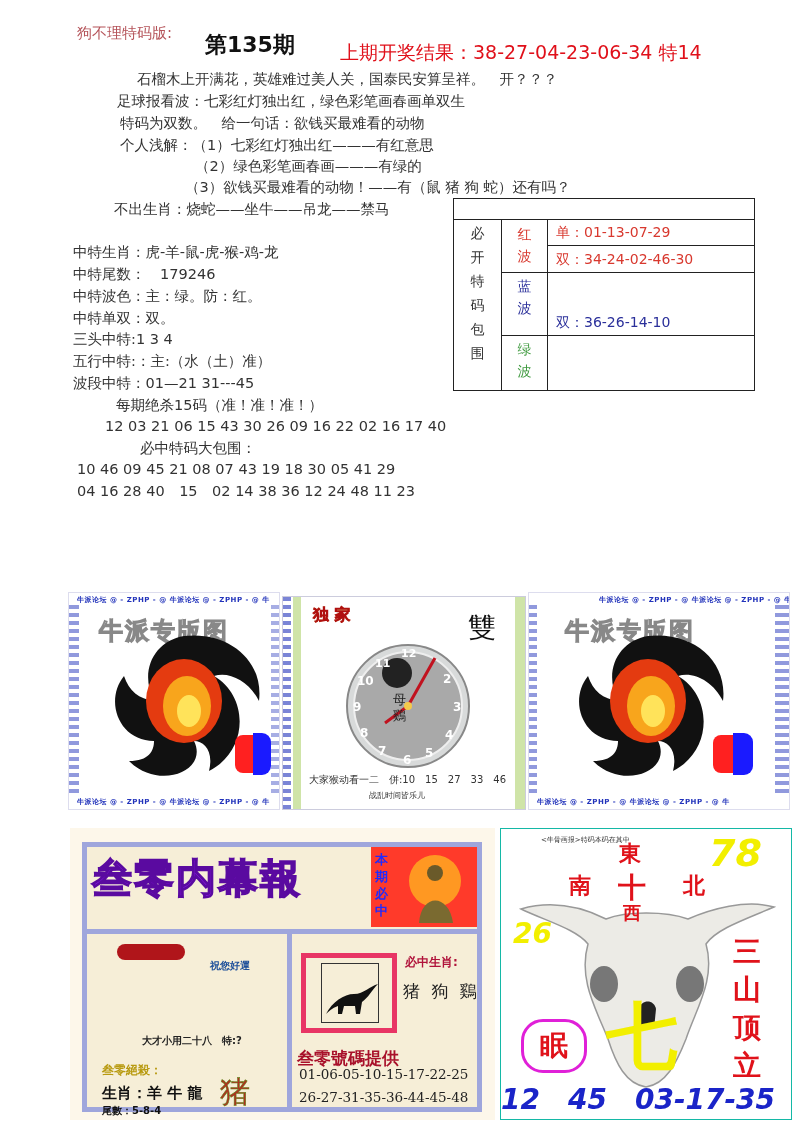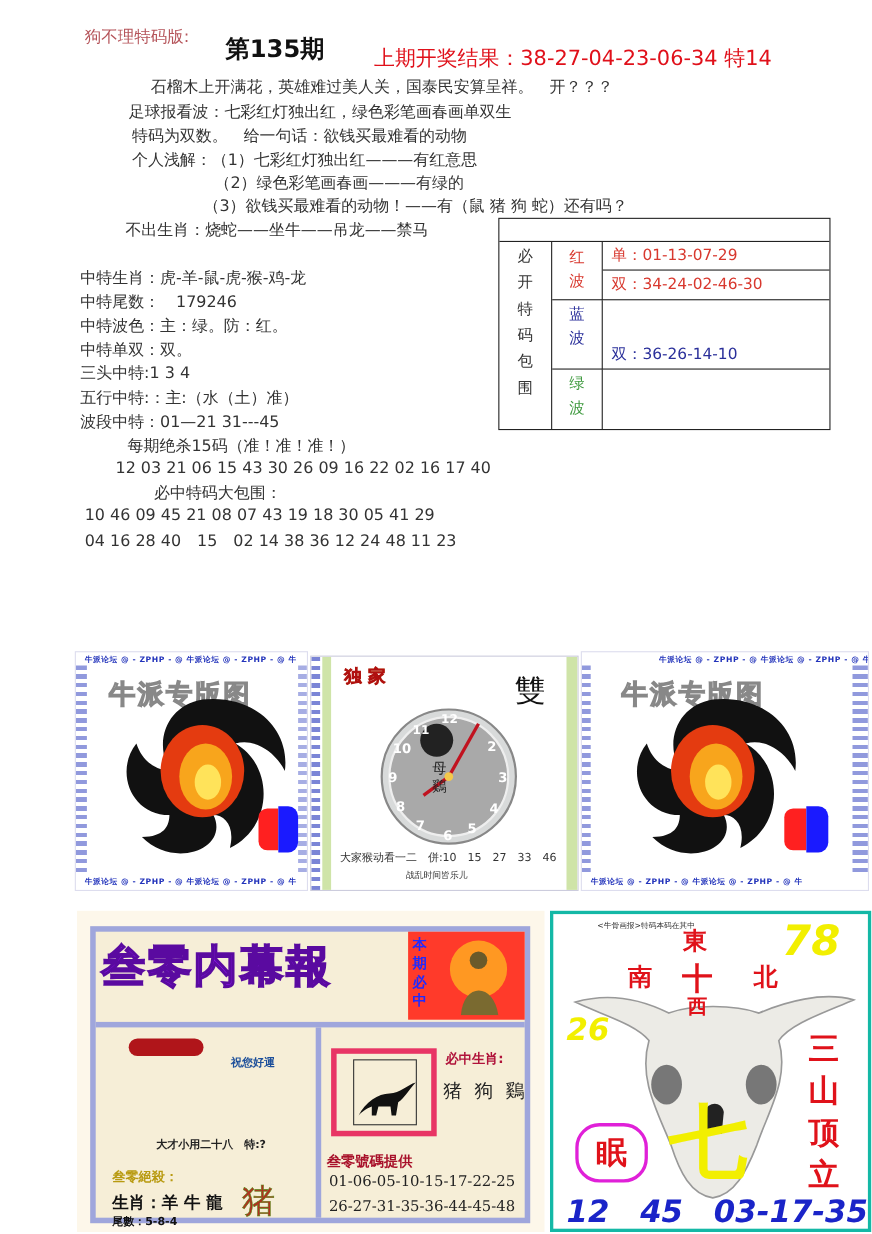--- a/index.html
+++ b/index.html
@@ -27,21 +27,21 @@
   .frame-strip { position: absolute; font-size: 7px; color: #2233bb; font-weight: bold; letter-spacing: 0.5px; overflow: hidden; white-space: nowrap; }
 
   .newspaper { left: 70px; top: 828px; width: 425px; height: 292px; background: #fdf7ea; }
   .np-inner { position: absolute; left: 12px; top: 14px; width: 400px; height: 270px; border: 5px solid #9fa6dc; background: #f6eed7; }
   .np-title { position: absolute; left: 5px; top: 4px; font-size: 40px; font-weight: bold; color: #9a17ff; -webkit-text-stroke: 1.5px #5a0aa0; letter-spacing: 2px; }
   .np-side { position: absolute; right: 0; top: 0; width: 106px; height: 80px; background: #ff3a2a; }
   .np-side-text { position: absolute; left: 4px; top: 4px; width: 16px; font-size: 13px; font-weight: bold; color: #1f2bff; line-height: 17px; white-space: normal; }
   .np-divider-h { position: absolute; left: 0; right: 0; top: 82px; height: 5px; background: #9fa6dc; }
   .np-divider-v { position: absolute; left: 200px; top: 87px; bottom: 0; width: 5px; background: #9fa6dc; }
 
-  .skull { left: 500px; top: 828px; width: 292px; height: 292px; background: #fff; border: 3px solid #14b8a6; }
+  .skull { left: 500px; top: 828px; width: 292px; height: 292px; background: #fff; border: 1px solid #14b8a6; }
 </style>
 </head>
 <body>
 
 <div class="abs brand">狗不理特码版:</div>
 <div class="abs issue">第135期</div>
 <div class="abs last-result">
   <span>上期开奖结果：</span><span>38-27-04-23-06-34</span>
   <span>特14</span>
 </div>
@@ -183,21 +183,21 @@
 
     <div class="abs" style="left:214px;top:106px;width:96px;height:80px;border:5px solid #e83565;background:#f6eed7;">
       <div style="position:absolute;left:15px;top:5px;width:58px;height:60px;border:1px solid #333;">
         <svg width="58" height="60" viewBox="0 0 58 60">
           <path d="M4 50 C10 38 22 30 32 30 C42 30 48 22 56 20 C50 26 46 34 40 38 L38 50 L34 50 L33 42 L22 42 L20 50 L16 50 L16 42 C10 44 6 48 4 50 Z" fill="#111"></path>
         </svg>
       </div>
     </div>
     <div class="abs" style="left:318px;top:107px;font-size:12px;color:#b0123a;font-weight:bold;">必中生肖:</div>
     <div class="abs" style="left:316px;top:133px;font-size:17px;color:#222;letter-spacing:3px;">猪 狗 鷄</div>
-    <div class="abs" style="left:210px;top:200px;font-size:13px;color:#a8102a;font-weight:bold;">叁零號碼提供</div>
+    <div class="abs" style="left:210px;top:200px;font-size:17px;color:#a8102a;font-weight:bold;">叁零號碼提供</div>
     <div class="abs" style="left:212px;top:219px;font-size:13.5px;color:#222;font-family:'DejaVu Serif',serif;text-align:right;">01-06-05-10-15-17-22-25</div>
     <div class="abs" style="left:212px;top:242px;font-size:13.5px;color:#222;font-family:'DejaVu Serif',serif;">26-27-31-35-36-44-45-48</div>
   </div>
 </div>
 
 <div class="pic skull">
   <div class="abs" style="left:40px;top:6px;font-size:7px;color:#333;">&lt;牛骨画报&gt;特码本码在其中</div>
   <svg style="position:absolute;left:15px;top:60px;" width="262" height="200" viewBox="0 0 262 200">
     <path d="M5 20 C40 10 70 20 90 30 C110 22 150 22 172 30 C195 20 230 10 258 18 C230 30 200 40 190 55 C200 90 180 120 170 150 C160 175 150 195 130 198 C110 195 100 175 92 150 C80 120 62 90 72 55 C60 40 30 32 5 20 Z" fill="#ecebe6" stroke="#999" stroke-width="1.5"></path>
     <ellipse cx="88" cy="95" rx="14" ry="18" fill="#777"></ellipse>
@@ -212,14 +212,14 @@
   <div class="abs" style="left:208px;top:2px;font-size:38px;color:#f2ef00;font-style:italic;font-weight:bold;">78</div>
   <div class="abs" style="left:12px;top:88px;font-size:28px;color:#f2ef00;font-style:italic;font-weight:bold;">26</div>
   <div class="abs" style="left:232px;top:104px;font-size:28px;color:#e0121a;font-weight:bold;line-height:38px;white-space:normal;width:40px;">
     <div>三</div>
     <div>山</div>
     <div>顶</div>
     <div>立</div>
   </div>
   <div class="abs" style="left:20px;top:190px;width:66px;height:54px;border:3px solid #e020d8;border-radius:22px;font-size:28px;color:#e0121a;font-weight:bold;text-align:center;line-height:48px;">眠</div>
   <div class="abs" style="left:105px;top:160px;font-size:72px;color:#f2ef00;font-weight:bold;">七</div>
-  <div class="abs" style="left:12px;top:252px;font-size:28px;color:#1a24c8;font-style:italic;font-weight:bold;">12　45　03-17-35</div>
+  <div class="abs" style="left:0;top:252px;font-size:28px;color:#1a24c8;font-style:italic;font-weight:bold;">12　45　03-17-35</div>
 </div>
 
 </body></html>

